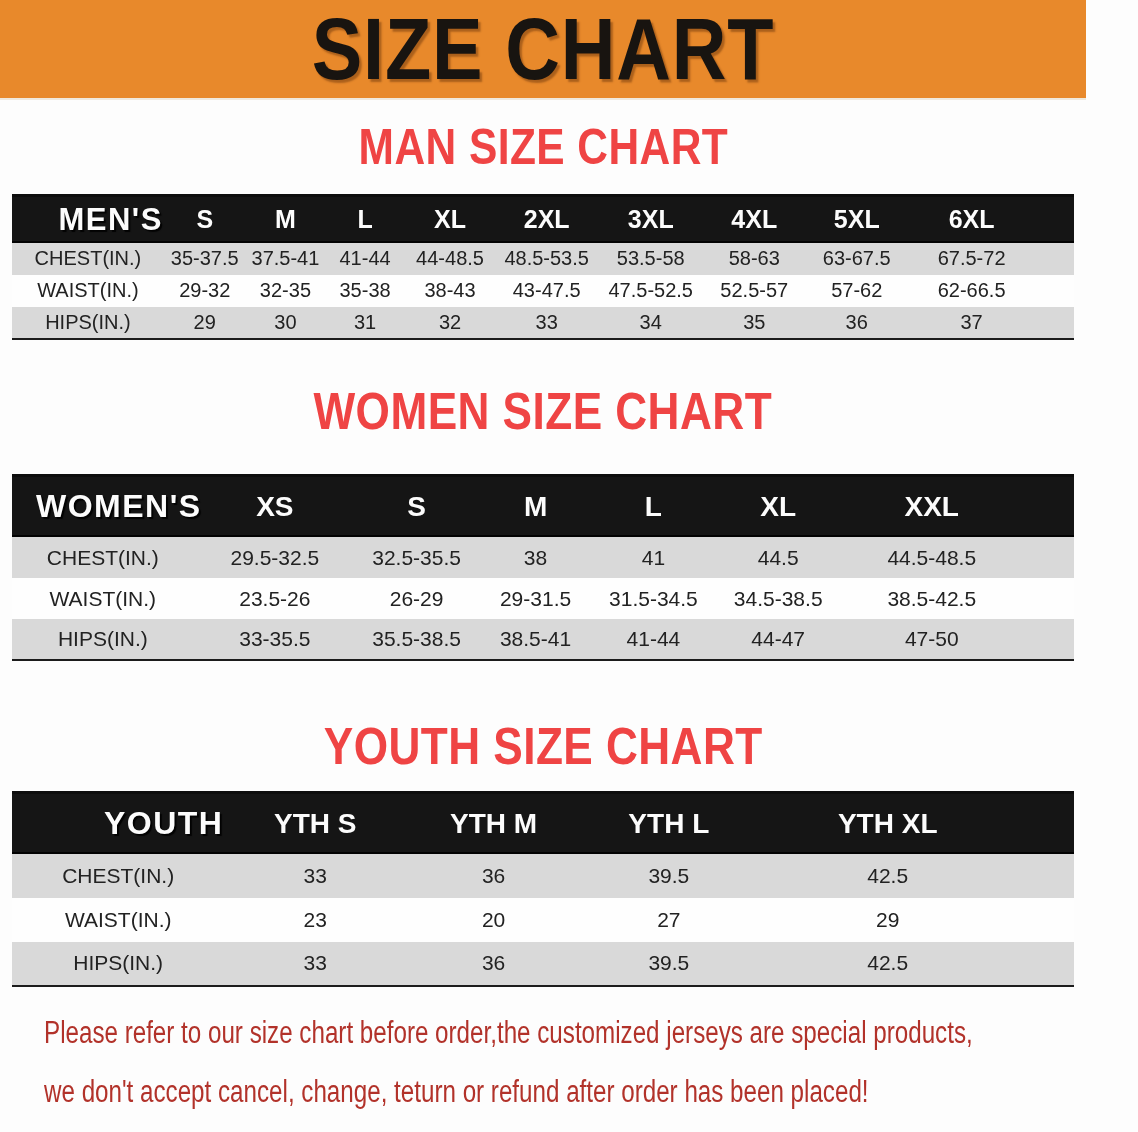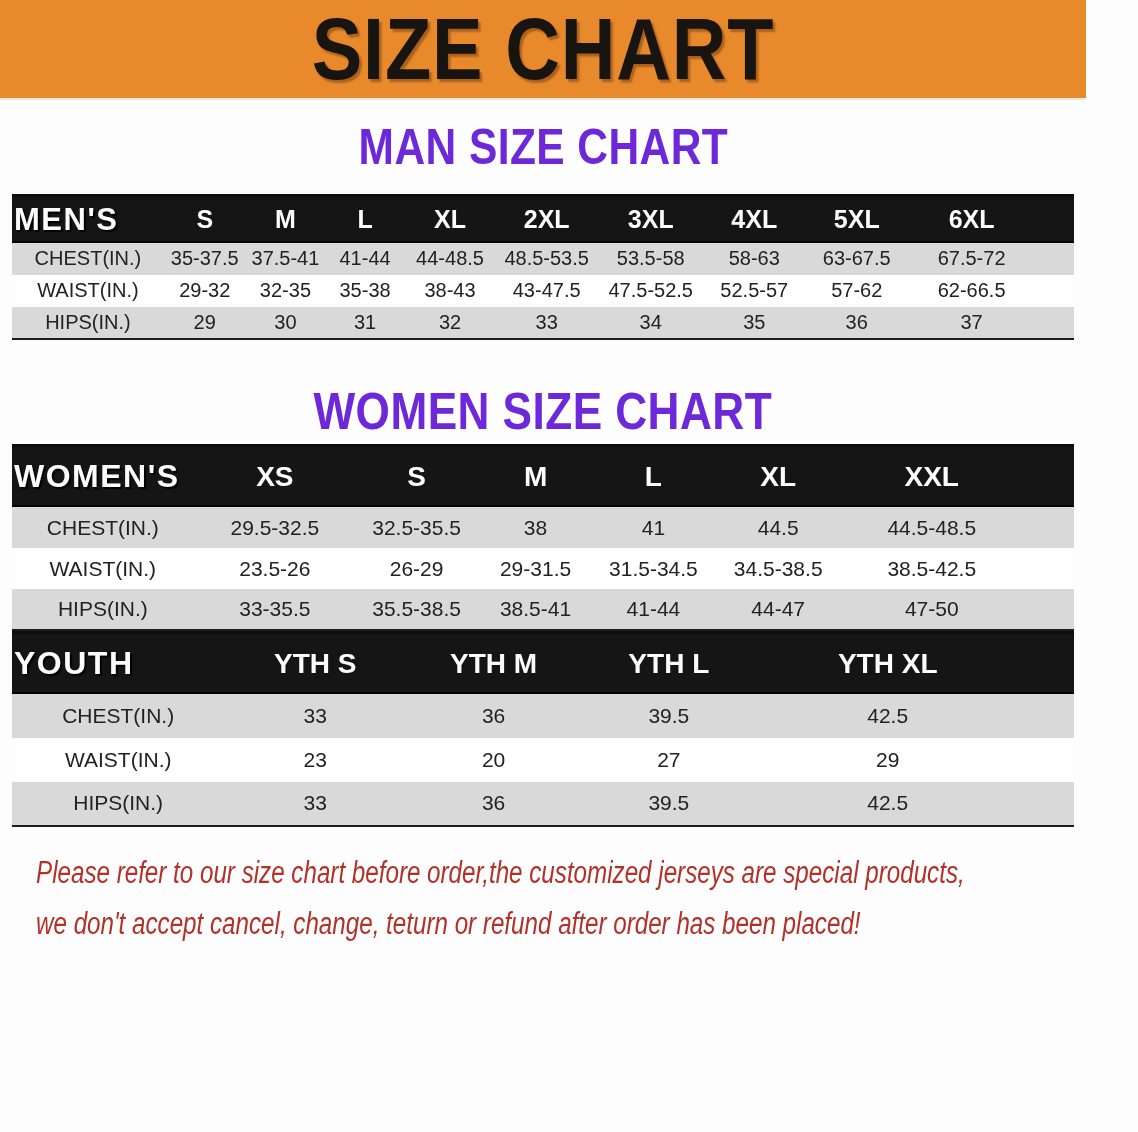--- a/index.html
+++ b/index.html
@@ -26,54 +26,54 @@
     color: #181410;
     white-space: nowrap;
     transform: scaleX(0.86);
     transform-origin: center;
     letter-spacing: 1px;
     text-shadow: 3px 3px 2px rgba(70,30,0,0.38);
   }
 
   
   .section-heading {
-    margin: 0; text-align: center; color: #6d28d9;
+    margin: 0; text-align: center; color: #ef4444;
     font-weight: bold;
   }
   .section-heading .cond {
     display: inline-block;
     transform: scaleX(0.85);
     transform-origin: center;
     white-space: nowrap;
     letter-spacing: 0.5px;
   }
   #section-0 .section-heading { margin: 16px 0 16px; font-size: 50px; line-height: 62px; }
-  #section-1 .section-heading { margin: 40px 0 2px; font-size: 52px; line-height: 62px; }
+  #section-1 .section-heading { margin: 40px 0 32px; font-size: 52px; line-height: 62px; }
   #section-2 .section-heading { margin: 54px 0 14px; font-size: 52px; line-height: 62px; }
 
   
   .size-table {
     width: 1062px;
     margin: 0 auto;
     border-collapse: collapse;
     table-layout: fixed;
     border-top: 3px solid #0d0d0d;
     border-bottom: 2px solid #1c1c1c;
   }
   .size-table thead th {
     background: var(--header-bg, #151515);
     color: #fcfcfc;
     text-align: center;
     vertical-align: middle;
     font-weight: bold;
     box-shadow: inset 0 -2px 0 rgba(0,0,0,0.9);
   }
   .size-table thead th.corner {
-    text-align: left;
-    padding-left: 2px;
+    text-align: right;
+    padding-left: 24px;
     letter-spacing: 1.5px;
     text-shadow: 2px 2px 1px rgba(0,0,0,0.9);
   }
   .size-table tbody td {
     text-align: center;
     vertical-align: middle;
     color: #222;
     background: #fefefe;
   }
   .size-table tbody tr:nth-child(odd) td { background: var(--row-alt-bg, #D9D9D9); }
@@ -89,26 +89,25 @@
   .t-women th:last-child, .t-women td:last-child { padding-right: 55px; }
 
   .t-youth thead th { height: 61px; font-size: 28px; }
   .t-youth thead th.corner { font-size: 32px; }
   .t-youth tbody td { height: 44px; font-size: 21px; }
   .t-youth th:last-child, .t-youth td:last-child { padding-right: 56px; }
 
   
   .notice { margin: 20px 0 0 36px; }
   .notice p {
-    margin: 0;
+    margin: 8px;
     color: var(--footer-text, #B2322A);
     font-size: 31px;
     line-height: 51px;
     white-space: nowrap;
-    font-style: italic;
   }
   .notice p span {
     display: inline-block;
     transform: scaleX(0.78);
     transform-origin: left center;
   }
 </style>
 </head>
 <body>
 
@@ -239,20 +238,21 @@
               <td>38.5-41</td>
               <td>41-44</td>
               <td>44-47</td>
               <td>47-50</td>
             </tr>
           </tbody>
         </table>
     </section>
 
     <section class="section" id="section-2">
+      <h2 class="section-heading"><span class="cond">YOUTH SIZE CHART</span></h2>
       <table class="size-table t-youth">
           <colgroup>
             <col style="width: 20%;">
             <col style="width: 17.1%;">
             <col style="width: 16.5%;">
             <col style="width: 16.5%;">
             <col style="width: 29.9%;">
           </colgroup>
           <thead>
             <tr>

